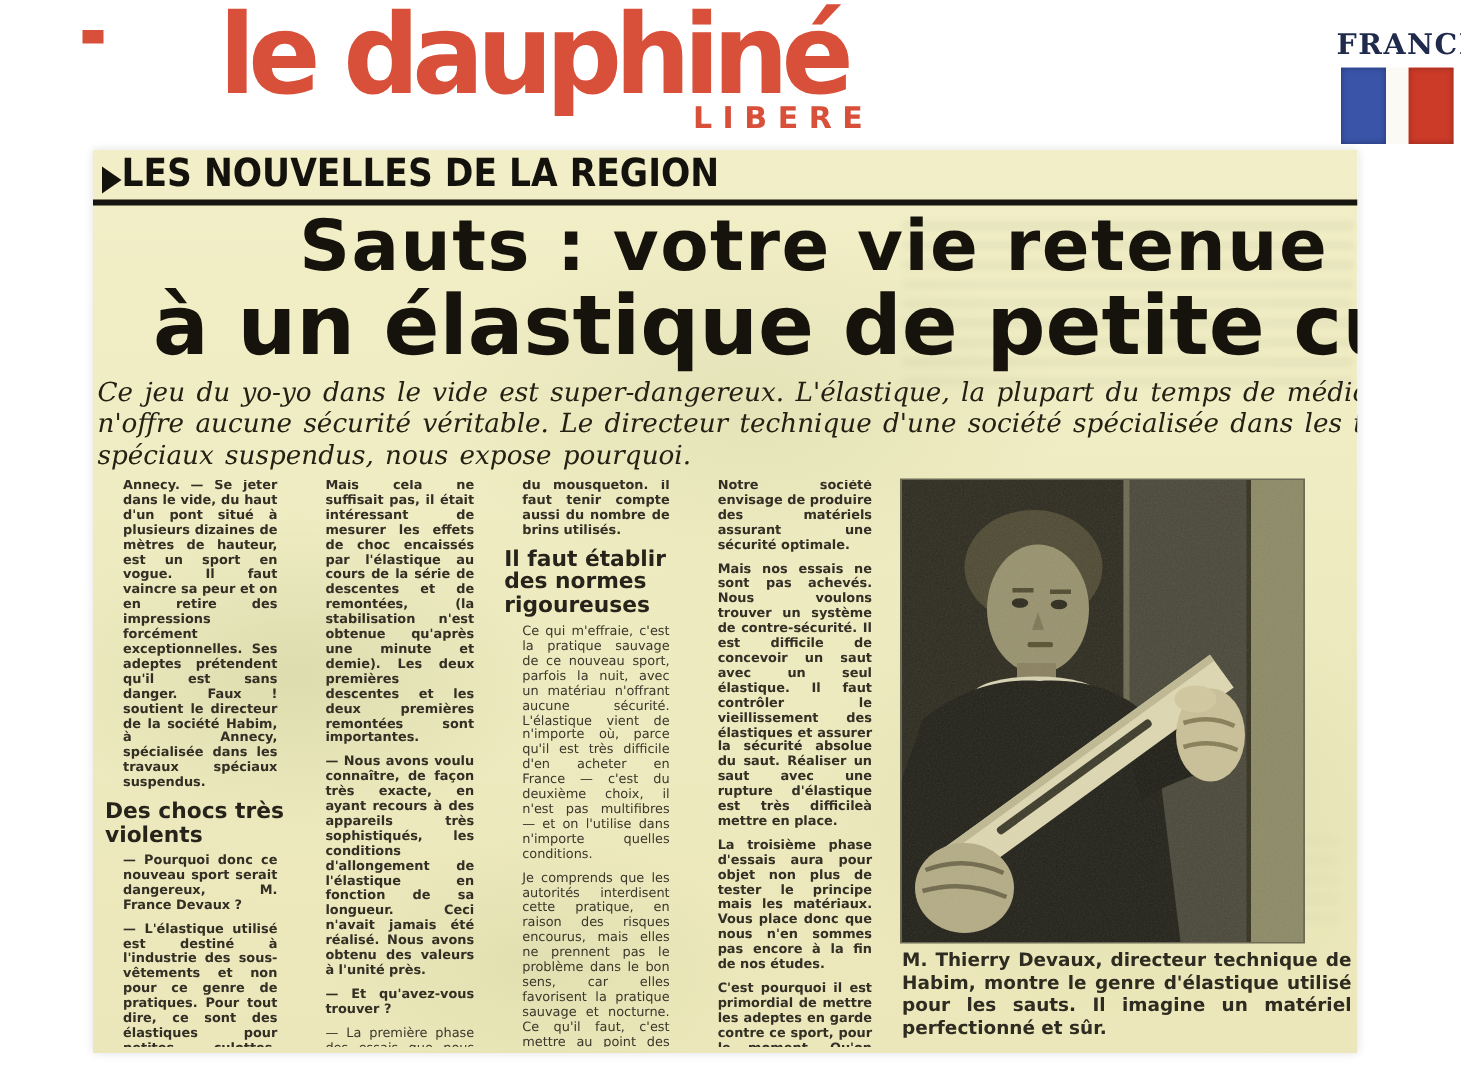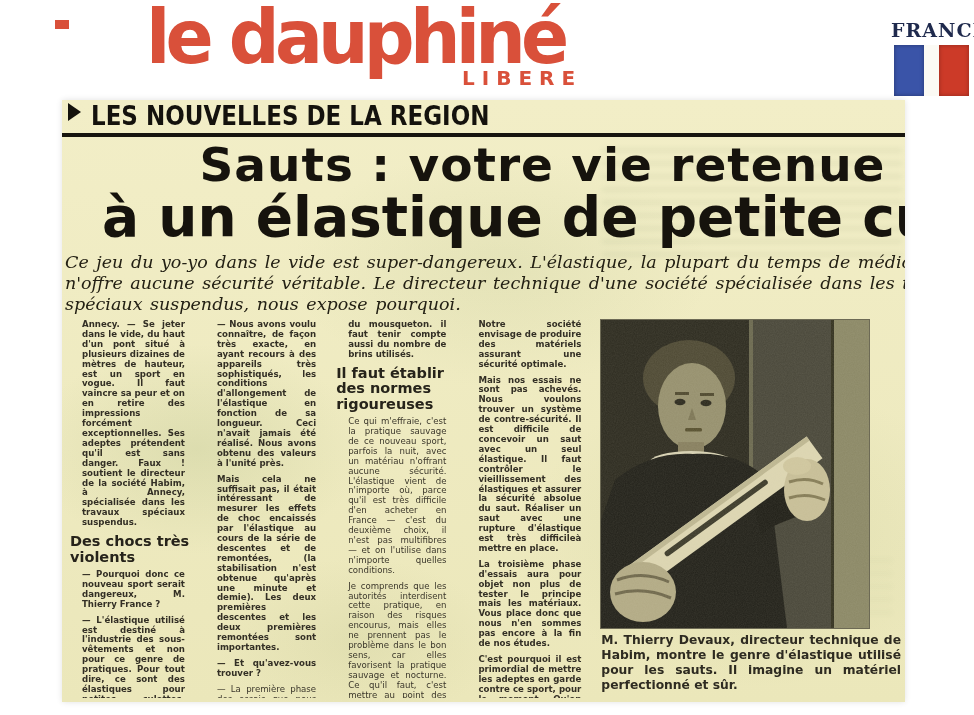--- a/index.html
+++ b/index.html
@@ -26,21 +26,21 @@
      background:
        radial-gradient(ellipse 240px 150px at 16% 58%, rgba(150,168,108,.20), transparent 70%),
        radial-gradient(ellipse 300px 170px at 52% 28%, rgba(148,165,105,.13), transparent 70%),
        radial-gradient(ellipse 320px 220px at 82% 72%, rgba(160,172,110,.16), transparent 70%),
        radial-gradient(ellipse 200px 120px at 35% 90%, rgba(150,160,100,.12), transparent 70%),
        linear-gradient(#f2eec7,#ebe7ba);
      box-shadow:0 0 6px rgba(0,0,0,.12);}
   .ghost{background:repeating-linear-gradient(0deg, rgba(85,115,75,.14) 0 5px, transparent 5px 13px);
      filter:blur(2.5px);opacity:.55;}
 
-  .section-row{left:6px;top:3px;display:flex;align-items:flex-start;gap:10px;}
+  .section-row{left:6px;top:3px;display:flex;align-items:flex-end;}
   .section-arrow{width:0;height:0;border-top:9px solid transparent;border-bottom:9px solid transparent;
      border-left:13px solid #14120d;}
   .section-title{font-size:23px;font-weight:800;letter-spacing:0px;color:#14120d;
      transform:scaleY(1.12);transform-origin:left center;white-space:nowrap;}
   .section-rule{left:0;top:33px;width:843px;height:4px;background:#17150f;}
 
   .headline{left:0;top:40px;width:961px;text-align:center;color:#16130d;font-weight:800;}
   .headline .l1{font-size:47px;line-height:50px;letter-spacing:1px;}
   .headline .l2{font-size:55px;line-height:54px;letter-spacing:0px;white-space:nowrap;margin-left:40px;}
 
@@ -97,26 +97,26 @@
     <div>Ce jeu du yo-yo dans le vide est super-dangereux. L'élastique, la plupart du temps de médiocre quali</div>
     <div>n'offre aucune sécurité véritable. Le directeur technique d'une société spécialisée dans les travaux</div>
     <div>spéciaux suspendus, nous expose pourquoi.</div>
   </div>
 
   <div class="abs cols">
 
     <div class="col c1">
         <p>Annecy. — Se jeter dans le vide, du haut d'un pont situé à plusieurs dizaines de mètres de hauteur, est un sport en vogue. Il faut vaincre sa peur et on en retire des impressions forcément exceptionnelles. Ses adeptes prétendent qu'il est sans danger. Faux ! soutient le directeur de la société Habim, à Annecy, spécialisée dans les travaux spéciaux suspendus.</p>
         <h3>Des chocs très violents</h3>
-        <p>— Pourquoi donc ce nouveau sport serait dangereux, M. Thierry France ?</p>
+        <p>— Pourquoi donc ce nouveau sport serait dangereux, M. France Devaux ?</p>
         <p>— L'élastique utilisé est destiné à l'industrie des sous-vêtements et non pour ce genre de pratiques. Pour tout dire, ce sont des élastiques pour petites culottes. Lorsque vous enfilez un slip, l'effort est statique, progressif; là, il s'agit d'un effort dynamique, avec un choc extrêmement violent. Quand vous sautez d'une trentaine de mètres du pont de la Caille ou plus, de soixantaine de mètres, comme le Dauphiné libéré l'a annoncé, du pont des Pierres, entre Confort et Champfromier, près de Bellegarde, la sollicitation est très brève.</p>
       </div>
       <div class="col c2">
+        <p>Mais cela ne suffisait pas, il était intéressant de mesurer les effets de choc encaissés par l'élastique au cours de la série de descentes et de remontées, (la stabilisation n'est obtenue qu'après une minute et demie). Les deux premières descentes et les deux premières remontées sont importantes.</p>
         <p>— Nous avons voulu connaître, de façon très exacte, en ayant recours à des appareils très sophistiqués, les conditions d'allongement de l'élastique en fonction de sa longueur. Ceci n'avait jamais été réalisé. Nous avons obtenu des valeurs à l'unité près.</p>
-        <p>Mais cela ne suffisait pas, il était intéressant de mesurer les effets de choc encaissés par l'élastique au cours de la série de descentes et de remontées, (la stabilisation n'est obtenue qu'après une minute et demie). Les deux premières descentes et les deux premières remontées sont importantes.</p>
         <p>— Et qu'avez-vous trouver ?</p>
         <p class="reg">— La première phase des essais que nous avons entrepris a porté sur les caractéristiques physiques et dimensionnelles de l'élastique ainsi que sur un nouveau mode d'ancrage pour que l'effort ne porte plus sur la moitié mais sur la totalité de la section; c'est un problème de méthodologie. L'effort peut engendrer un cisaillement au niveau</p>
       </div>
       <div class="col c3">
         <p>du mousqueton. il faut tenir compte aussi du nombre de brins utilisés.</p>
         <h3>Il faut établir des normes rigoureuses</h3>
         <p class="reg">Ce qui m'effraie, c'est la pratique sauvage de ce nouveau sport, parfois la nuit, avec un matériau n'offrant aucune sécurité. L'élastique vient de n'importe où, parce qu'il est très difficile d'en acheter en France — c'est du deuxième choix, il n'est pas multifibres — et on l'utilise dans n'importe quelles conditions.</p>
         <p class="reg">Je comprends que les autorités interdisent cette pratique, en raison des risques encourus, mais elles ne prennent pas le problème dans le bon sens, car elles favorisent la pratique sauvage et nocturne. Ce qu'il faut, c'est mettre au point des matériels répondant à des normes rigoureuses et réglementer ensuite la pratique.</p>
       </div>
       <div class="col c4">

